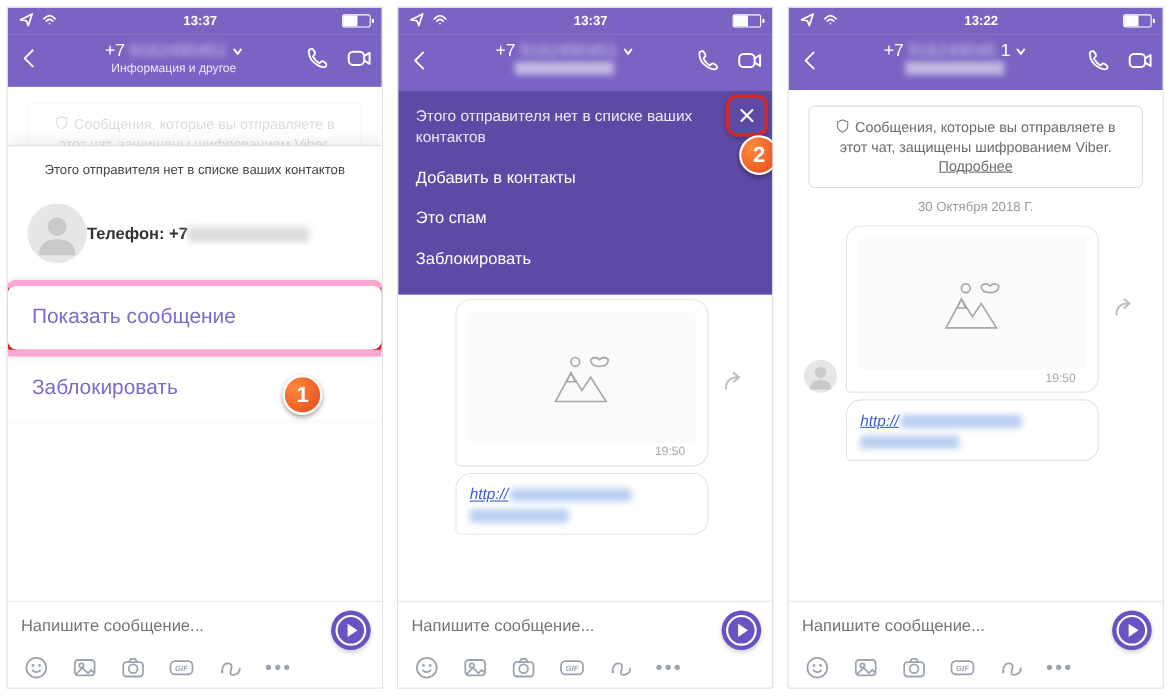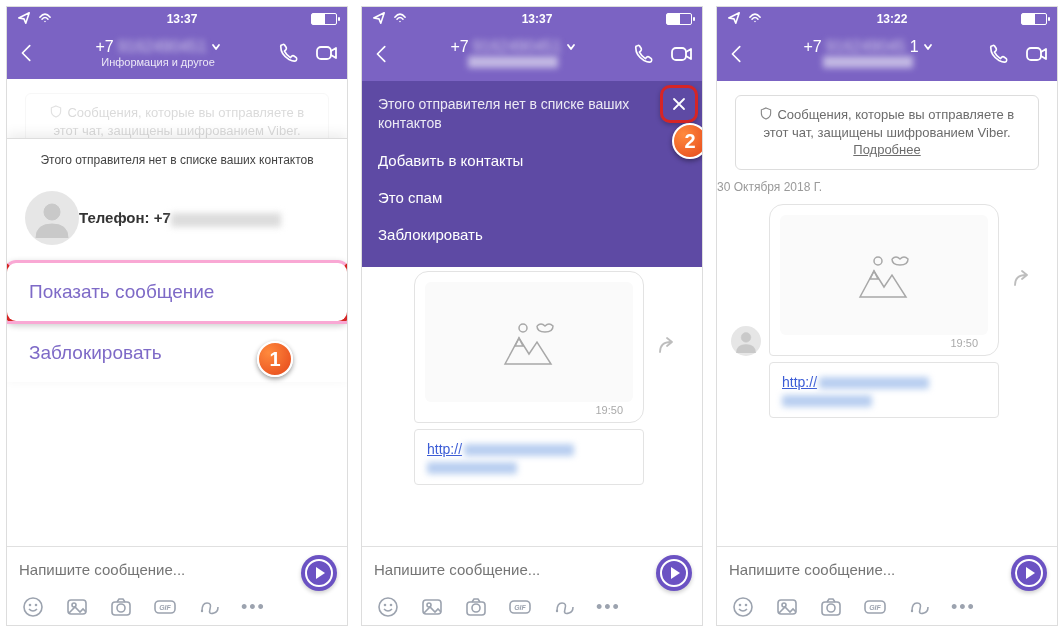--- a/index.html
+++ b/index.html
@@ -71,35 +71,35 @@
     border: 1px solid #ddd;
     border-radius: 6px;
     padding: 10px 14px;
     font-size: 13px;
     color: #6c6c6c;
     text-align: center;
     line-height: 1.35;
   }
   .encryption-notice .shield { display:inline-block; width:12px; height:12px; vertical-align:-1px; margin-right:2px;}
   .encryption-notice .more { text-decoration: underline; }
-  .date-sep { text-align:left; font-size:12px; color:#9a9a9a; margin: 10px 0; }
+  .date-sep { text-align:center; font-size:12px; color:#9a9a9a; margin: 10px 0; }
   .msg-row { display:flex; align-items:flex-end; padding: 0 14px 6px; gap:8px;}
   .avatar-sm { width:30px; height:30px; border-radius:50%; background:#e6e6e6; display:flex; align-items:center; justify-content:center;}
   .bubble {
     background:#fff; border:1px solid #e3e3e3; border-radius:14px; border-bottom-left-radius:4px;
     padding: 10px; width: 230px; position:relative;
   }
   .img-placeholder {
     background:#fafafa; border-radius:6px; height:120px; display:flex; align-items:center; justify-content:center;
     margin-bottom: 10px;
   }
   .img-placeholder svg { stroke:#a8a8a8; fill:none; stroke-width:1.5; }
   .bubble .time { position:absolute; bottom:6px; right:20px; font-size:11px; color:#aaa; }
   .share-out { width:22px; height:22px; align-self:center; margin-left:4px;}
-  .link-bubble { margin-left: 52px; margin-right:14px; margin-bottom:8px; background:#fff; border:1px solid #e3e3e3; border-radius:4px; border-bottom-left-radius:4px; padding:10px 12px; width:230px;}
+  .link-bubble { margin-left: 52px; margin-right:14px; margin-bottom:8px; background:#fff; border:1px solid #e3e3e3; border-radius:14px; border-bottom-left-radius:4px; padding:10px 12px; width:230px;font-style:italic;}
   .link-bubble a { color:#3b5cd6; font-size:14px; text-decoration:underline; }
   .link-blur { display:inline-block; background:#b8cef0; height:12px; width:110px; filter:blur(3px); border-radius:2px; vertical-align:middle; margin-left:2px;}
   .link-blur2 { display:block; background:#b8cef0; height:12px; width:90px; filter:blur(3px); border-radius:2px; margin-top:4px;}
   
   .input-bar {
     border-top: 1px solid #e0e0e0;
     padding: 8px 10px 6px;
     background:#fff;
   }
   .input-row1 { display:flex; align-items:flex-start; gap:8px; }
@@ -120,21 +120,21 @@
     text-align:center; font-size:12px; color:#444; padding: 14px 10px 16px;
   }
   .sheet-phone {
     display:flex; align-items:center; padding: 8px 18px 18px; font-weight: bold;
   }
   .avatar-lg { width:54px; height:54px; border-radius:50%; background:#e6e6e6; display:flex; align-items:center; justify-content:center;}
   .sheet-phone-text { font-size:15px; color:#333; }
   .sheet-phone-text .blurred-num { display:inline-block; width:110px; height:14px; background:#dcdcdc; filter:blur(3px); vertical-align:middle;}
   .sheet-actions .action {
     padding: 18px 22px;
-    border-top:3px solid #f9a8d4;
+    border-top:6px solid #f9a8d4;
     font-size: 19px;
     color:#7e6ac7;
   }
   .sheet-actions .action.block { color:#7e6ac7; }
   
   .hl-red {
     border: 3px solid #d62525;
     border-radius: 12px;
     margin: -3px;
     box-shadow: 0 2px 6px rgba(0,0,0,.2);

